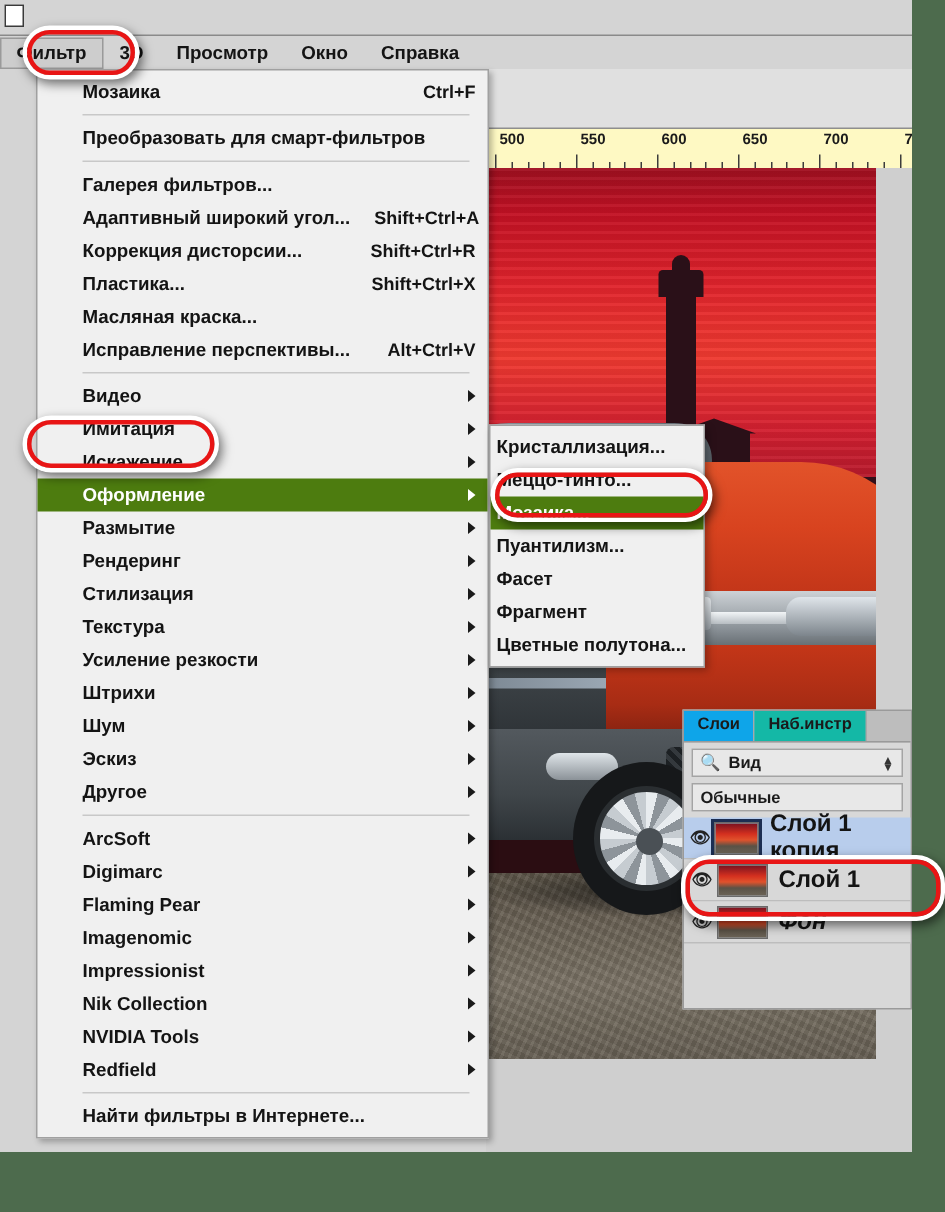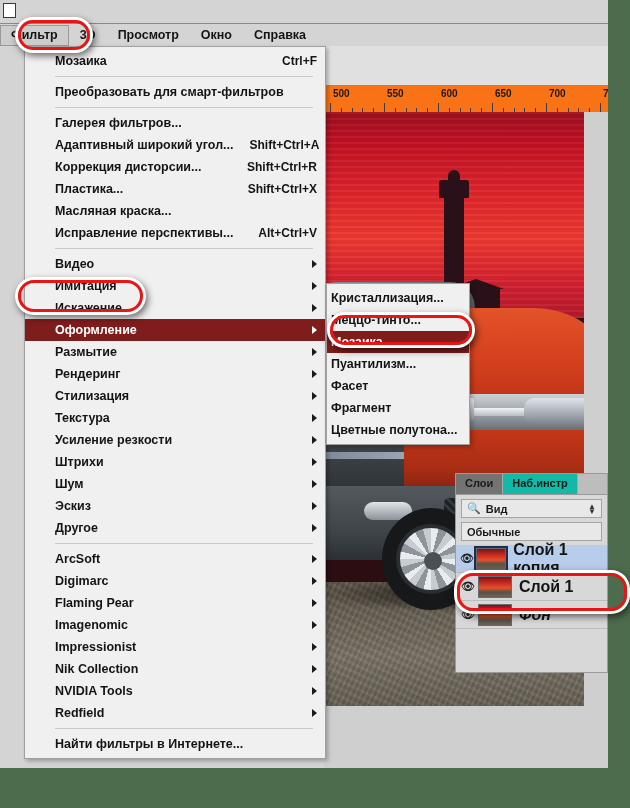--- a/index.html
+++ b/index.html
@@ -57,21 +57,21 @@
   }
   #secondbar {
     position: absolute; left: 324px; top: 46px;
     width: 284px; height: 40px;
     background: #e0e0e0;
     border-bottom: 1px solid #8e8e8e;
   }
   #ruler {
     position: absolute; left: 324px; top: 86px;
     width: 284px; height: 26px;
-    background: #f97316;
+    background: #fef9c3;
     overflow: hidden;
   }
   #ruler .rtick {
     position: absolute; bottom: 0;
     width: 1px; background: #3c3c3c;
   }
   #ruler .rlabel {
     position: absolute; top: 2px;
     font-size: 10px; color: #1a1a1a;
     font-family: "Liberation Sans", sans-serif;
@@ -265,21 +265,21 @@
   .mrow .lbl { flex: 1; }
   .mrow .sc { color: #141414; font-size: 12px; padding-left: 16px; }
   .mrow .arw {
     position: absolute; right: 8px; top: 50%;
     transform: translateY(-50%);
     width: 0; height: 0;
     border-top: 4px solid transparent;
     border-bottom: 4px solid transparent;
     border-left: 5px solid #1a1a1a;
   }
-  .mrow.sel { background: #7f1d1d; color: #ffffff; }
+  .mrow.sel { background: #4d7c0f; color: #ffffff; }
   .mrow.sel .arw { border-left-color: #ffffff; }
   .msep { height: 1px; background: #c8c8c8; margin: 4px 12px 4px 30px; }
 
   
   #submenu {
     position: absolute; left: 326px; top: 283px;
     width: 144px;
     background: #f0f0f0;
     border: 1px solid #a0a0a0;
     box-shadow: 2px 2px 5px rgba(0,0,0,0.3);
@@ -303,21 +303,21 @@
     background: #bdbdbd;
     border-bottom: 1px solid #9a9a9a;
   }
   .ptab {
     padding: 3px 9px 0 9px;
     font-size: 11px;
     background: #14b8a6;
     border-right: 1px solid #a8a8a8;
     color: #1a1a1a;
   }
-  .ptab.active { background: #737373; }
+  .ptab.active { background: #0ea5e9; }
   .prow {
     margin: 4px 5px; height: 19px;
     background: #e8e8e8;
     border: 1px solid #a4a4a4;
     display: flex; align-items: center;
     padding: 0 5px;
     font-size: 11px;
   }
   .prow .spin {
     margin-left: auto; display:flex; flex-direction:column;

